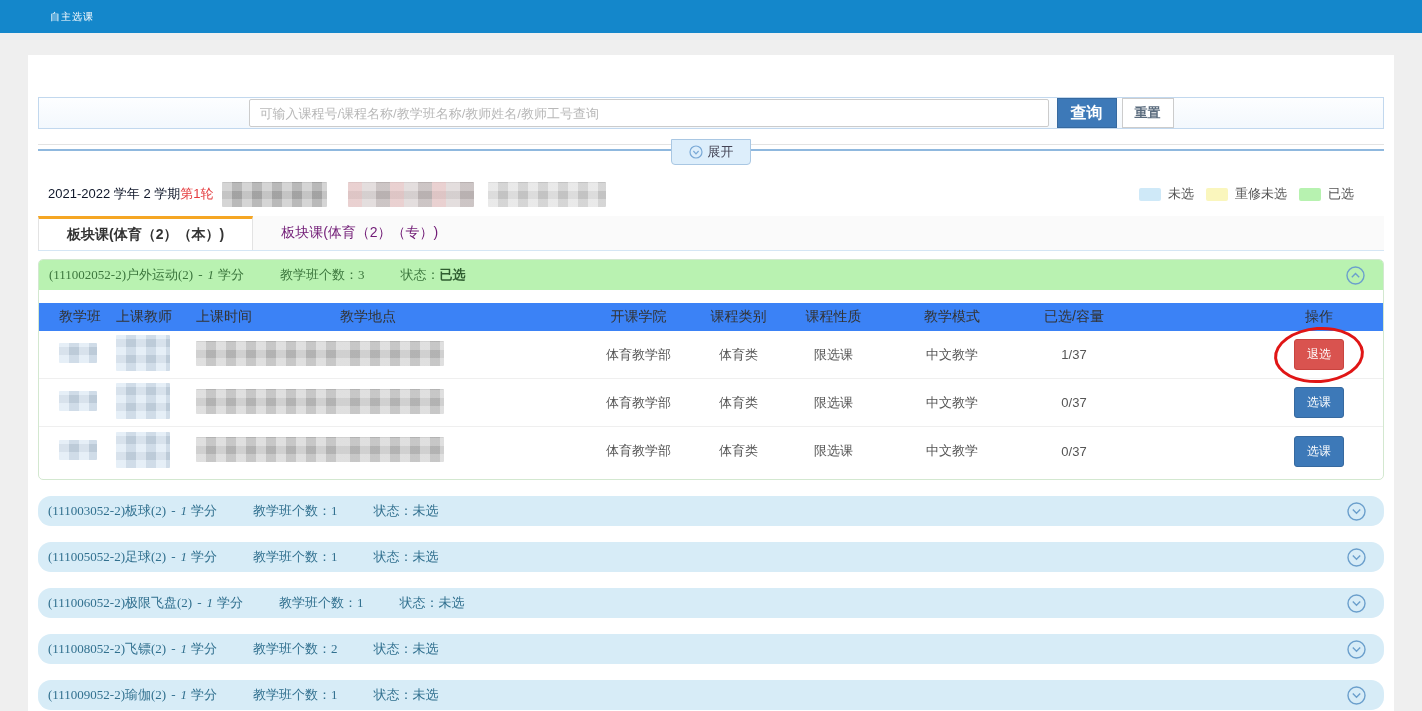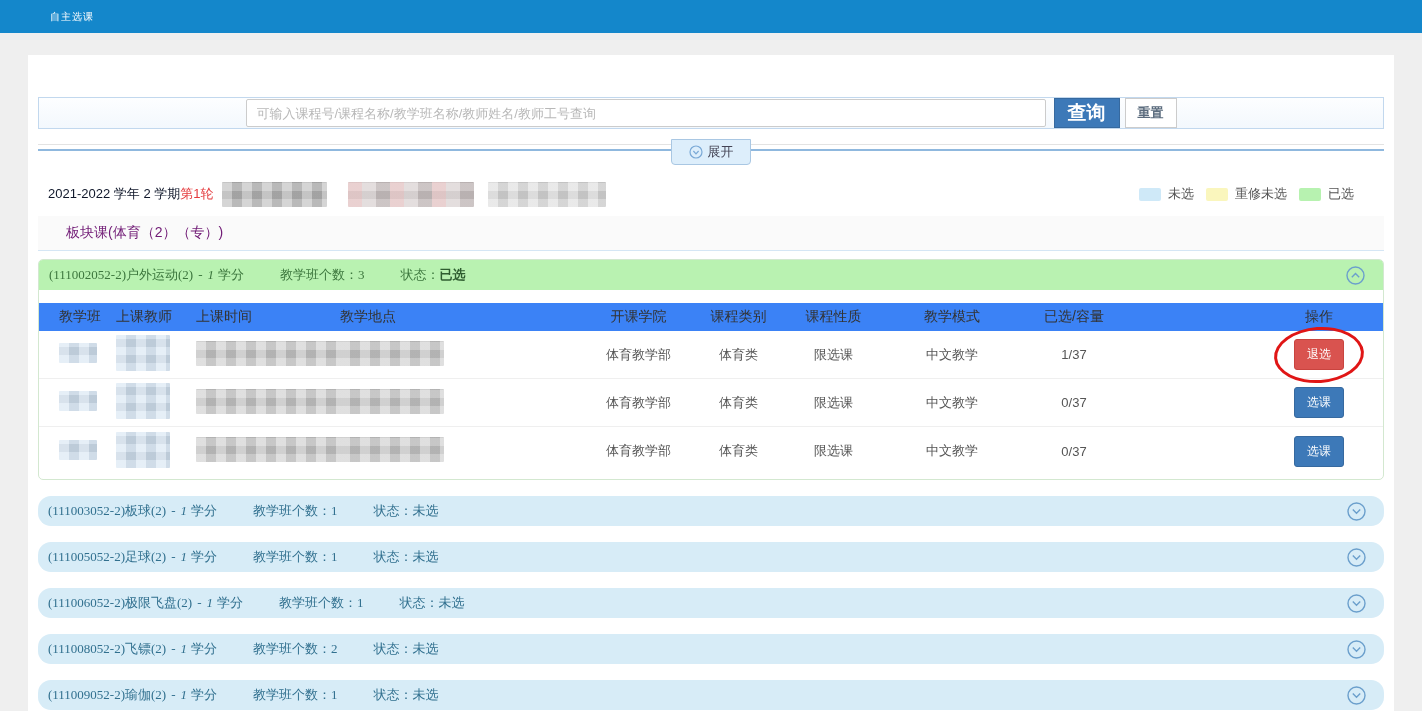--- a/index.html
+++ b/index.html
@@ -14,21 +14,21 @@
   .card { margin:22px 28px 0; background:#fff; padding:10px 10px 30px; min-height:660px; }
 
   
   .search-panel { margin-top:32px; height:32px; border:1px solid #c2d8ee;
                   background:linear-gradient(#fdfeff,#f3f8fd);
                   display:flex; align-items:center; justify-content:center; }
   .search-input { width:800px; height:28px; border:1px solid #ccc; border-radius:2px;
                   padding:0 10px; font-size:13px; color:#333; }
   .search-input::placeholder { color:#b8b8b8; }
   .btn-query { height:30px; padding:0 13px; background:#3d79b8; color:#fff; border:1px solid #36699f;
-               font-size:19px; font-weight:bold; cursor:pointer; margin-left:8px; }
+               font-size:16px; font-weight:bold; cursor:pointer; margin-left:8px; }
   .btn-reset { height:30px; padding:0 12px; background:#fff; color:#5a6b7d; border:1px solid #ccc;
                font-size:13px; font-weight:bold; cursor:pointer; margin-left:5px; }
 
   
   .divider-zone { position:relative; height:36px; }
   .line-gray { position:absolute; top:15px; left:0; right:0; border-top:1px solid #e3e3e3; }
   .line-blue { position:absolute; top:20px; left:0; right:0; border-top:2px solid #8fb8de; }
   .expand-tab { position:absolute; top:10px; left:50%; transform:translateX(-50%);
                 width:80px; height:26px; background:#ddeefb; border:1px solid #a9c7e3;
                 border-radius:0 0 4px 4px; display:flex; align-items:center; justify-content:center;
@@ -158,20 +158,23 @@
         <span>重修未选</span>
       </span>
       <span class="legend-item">
         <span class="legend-swatch" style="background:#b7f2b0"></span>
         <span>已选</span>
       </span>
     </div>
   </div>
 
   <div class="tabs">
+    <div class="tab active">
+      <span>板块课(体育（2）（本）)</span>
+    </div>
     <div class="tab">
       <span>板块课(体育（2）（专）)</span>
     </div>
   </div>
 
   <div class="panel-expanded">
     <div class="course-heading">
       <span>(111002052-2)户外运动(2)</span>
       <span class="dash">-</span>
       <span class="credit-num">1</span>

